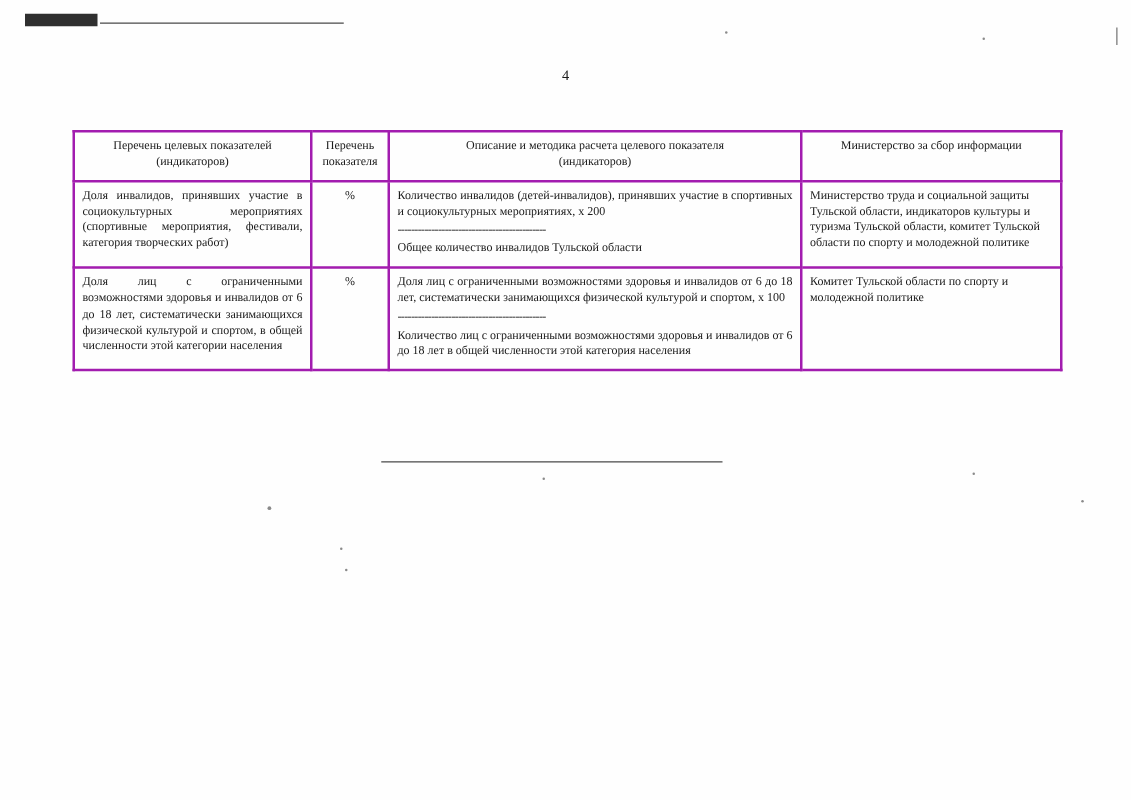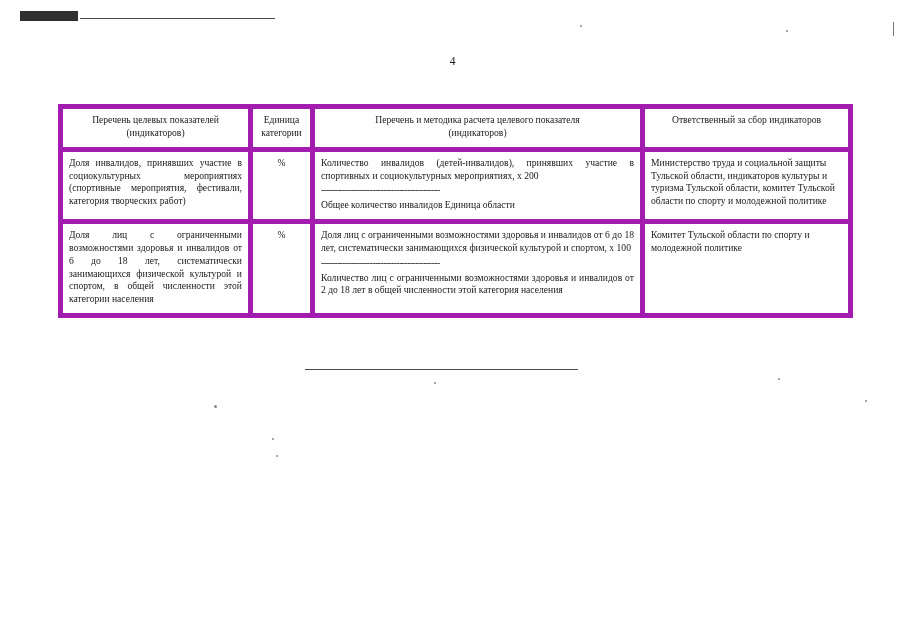--- a/index.html
+++ b/index.html
@@ -41,21 +41,21 @@
 
   table.doc-table {
     position: absolute;
     left: 58px;
     top: 104px;
     width: 790px;
     border-collapse: collapse;
     table-layout: fixed;
   }
   table.doc-table td, table.doc-table th {
-    border: 5px solid #a21caf;
+    border: 2px solid #a21caf;
     vertical-align: top;
     padding: 5px 6px 7px 6px;
     font-size: 9.6px;
     line-height: 1.34;
     font-family: "Liberation Serif", serif;
     font-weight: normal;
   }
   .col1 { width: 190px; }
   .col2 { width: 62px; }
   .col3 { width: 330px; }
@@ -132,50 +132,50 @@
         <col class="col3">
         <col class="col4">
     </colgroup>
     <thead>
       <tr>
         <td>
           <span class="hdr-line">Перечень целевых показателей</span>
           <span class="hdr-line">(индикаторов)</span>
         </td>
         <td>
-          <span class="hdr-line">Единица</span>
-          <span class="hdr-line">категории</span>
+          <span class="hdr-line">Перечень</span>
+          <span class="hdr-line">показателя</span>
         </td>
         <td>
-          <span class="hdr-line">Перечень и методика расчета целевого показателя</span>
+          <span class="hdr-line">Описание и методика расчета целевого показателя</span>
           <span class="hdr-line">(индикаторов)</span>
         </td>
         <td>
-          <span class="hdr-line">Ответственный за сбор индикаторов</span>
+          <span class="hdr-line">Министерство за сбор информации</span>
         </td>
       </tr>
     </thead>
     <tbody>
       <tr>
         <td class="just">Доля инвалидов, принявших участие в социокультурных мероприятиях (спортивные мероприятия, фестивали, категория творческих работ)</td>
         <td class="cell-unit">%</td>
         <td>
           <span class="just-full" style="display:block">Количество инвалидов (детей-инвалидов), принявших участие в спортивных и социокультурных мероприятиях, х 200</span>
           <span class="divider">--------------------------------------------</span>
-          <span style="display:block">Общее количество инвалидов Единица области</span>
+          <span style="display:block">Общее количество инвалидов Тульской области</span>
         </td>
         <td>Министерство труда и социальной защиты Тульской области, индикаторов культуры и туризма Тульской области, комитет Тульской области по спорту и молодежной политике</td>
       </tr>
       <tr>
         <td class="just">Доля лиц с ограниченными возможностями здоровья и инвалидов от 6 до 18 лет, систематически занимающихся физической культурой и спортом, в общей численности этой категории населения</td>
         <td class="cell-unit">%</td>
         <td>
           <span class="just-full" style="display:block">Доля лиц с ограниченными возможностями здоровья и инвалидов от 6 до 18 лет, систематически занимающихся физической культурой и спортом, х 100</span>
           <span class="divider">--------------------------------------------</span>
-          <span class="just-full" style="display:block">Количество лиц с ограниченными возможностями здоровья и инвалидов от 2 до 18 лет в общей численности этой категория населения</span>
+          <span class="just-full" style="display:block">Количество лиц с ограниченными возможностями здоровья и инвалидов от 6 до 18 лет в общей численности этой категория населения</span>
         </td>
         <td>Комитет Тульской области по спорту и молодежной политике</td>
       </tr>
     </tbody>
   </table>
 
   <div class="bottom-rule"></div>
 
   <div class="speck" style="left:580px; top:25px; width:2px; height:2px;"></div>
   <div class="speck" style="left:786px; top:30px; width:2px; height:2px;"></div>

